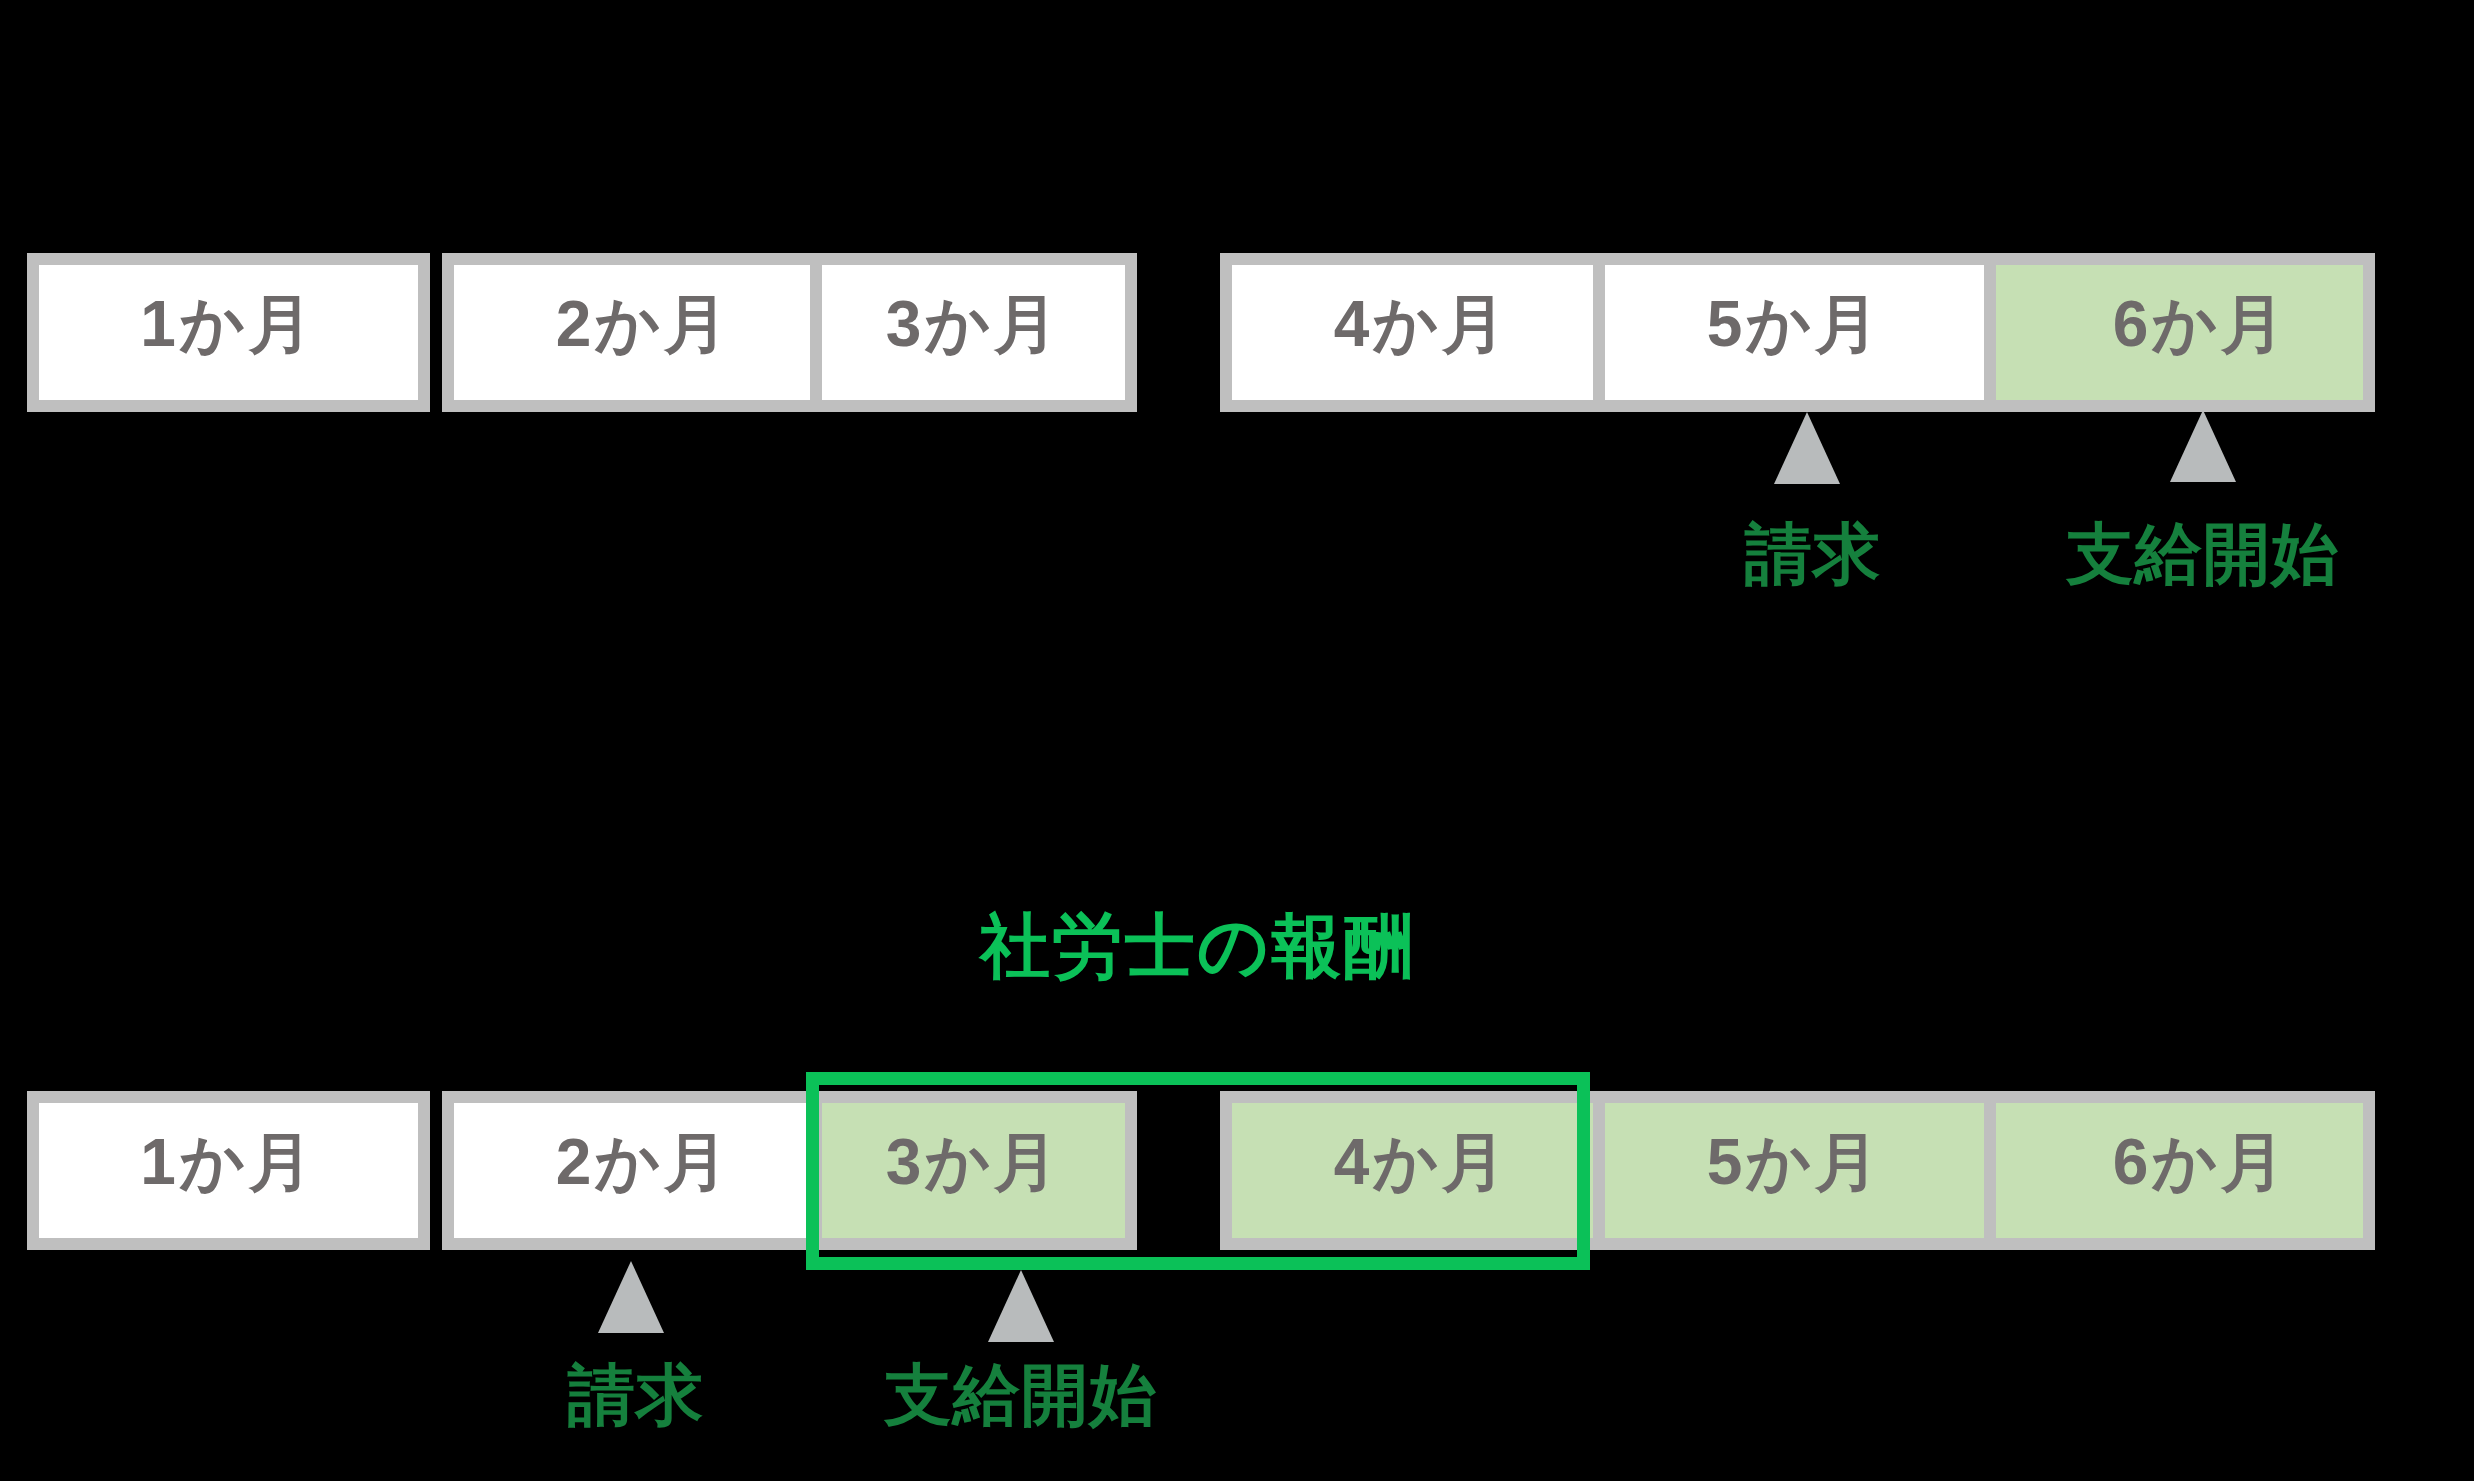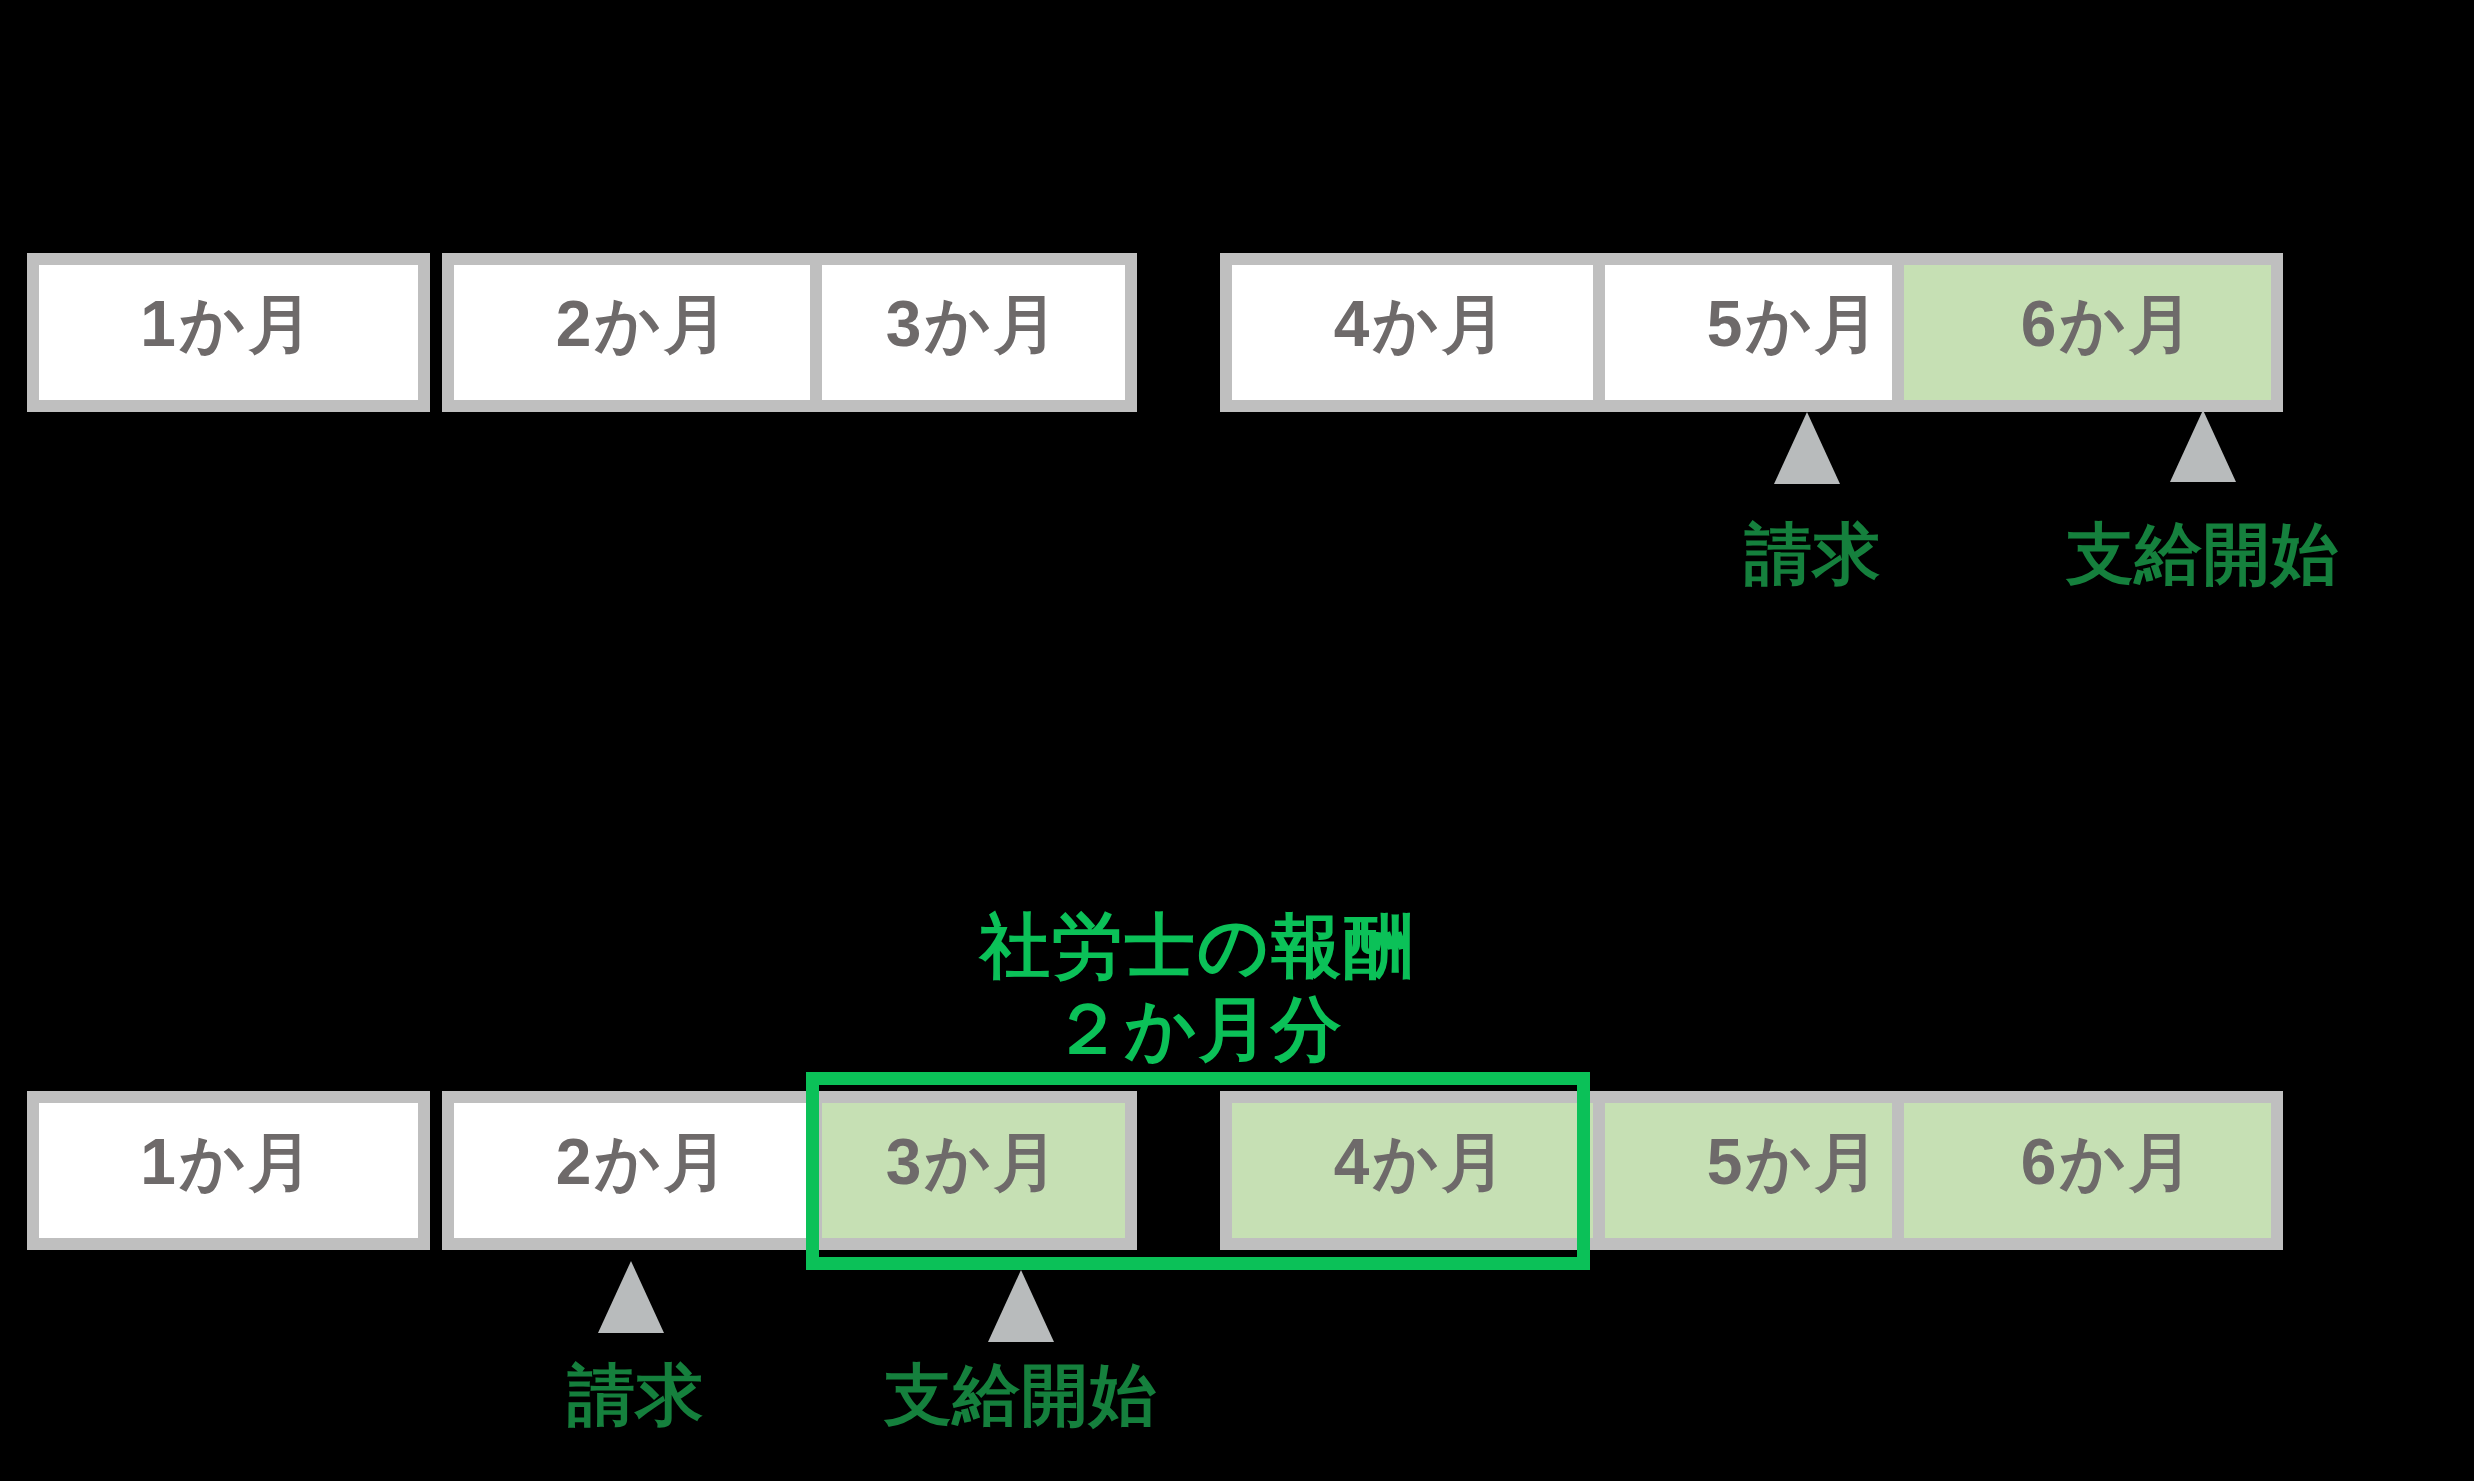--- a/index.html
+++ b/index.html
@@ -36,21 +36,21 @@
   .month-box.green {
     background: #c6e0b4;
   }
   .row1 .month-box { top: 253px; }
   .row2 .month-box { top: 1091px; }
   .b0 { left: 26.6px;   width: 403px; }
   .b1 { left: 442px;  width: 403px; }
   .b2 { left: 810px; width: 327px; }
   .b3 { left: 1220px; width: 403px; }
   .b4 { left: 1593px; width: 403px; }
-  .b5 { left: 1892px; width: 391px; padding-left: 42px; }
+  .b5 { left: 1984px; width: 391px; padding-left: 42px; }
   .triangle-up {
     position: absolute;
     width: 0;
     height: 0;
     border-left: 33px solid transparent;
     border-right: 33px solid transparent;
     border-bottom: 72px solid #b8bbbc;
     z-index: 4;
   }
   .marker-label {
@@ -135,21 +135,20 @@
     <div class="month-box b4 green">
       <span class="label-inner">5か月</span>
     </div>
     <div class="month-box b5 green">
       <span class="label-inner">6か月</span>
     </div>
 
     <div class="highlight-rect"></div>
     <div class="highlight-caption">
       <div>社労士の報酬</div>
-      <div>２か月分</div>
     </div>
 
     <div class="triangle-up" style="left:598px; top:1261px;"></div>
     <div class="triangle-up" style="left:988px; top:1270px;"></div>
 
     <div class="marker-label" style="left:459px; top:1361px;">請求</div>
     <div class="marker-label" style="left:844px; top:1361px;">支給開始</div>
   </div>
 
 </div>

